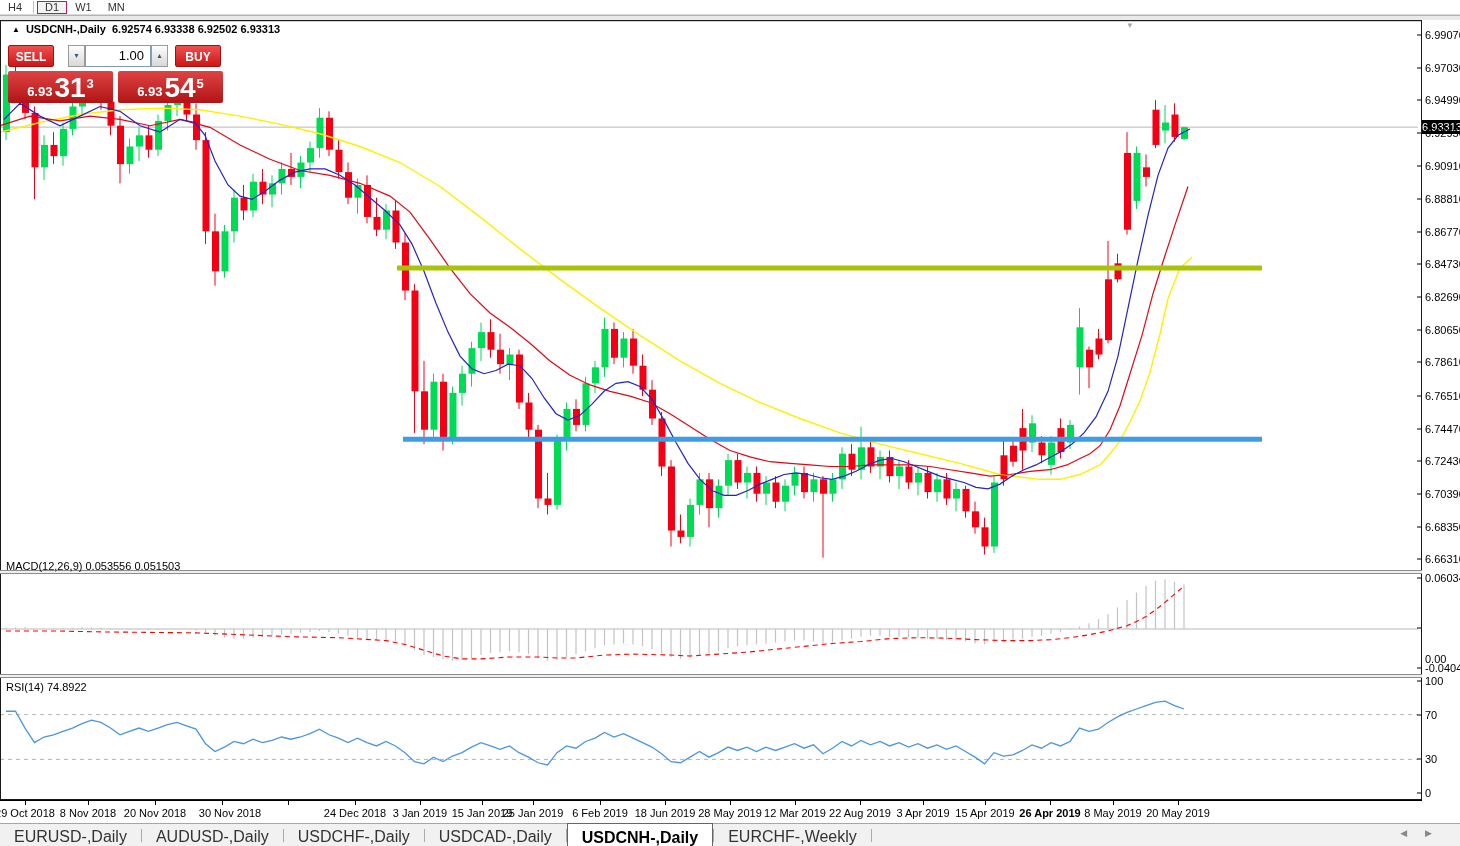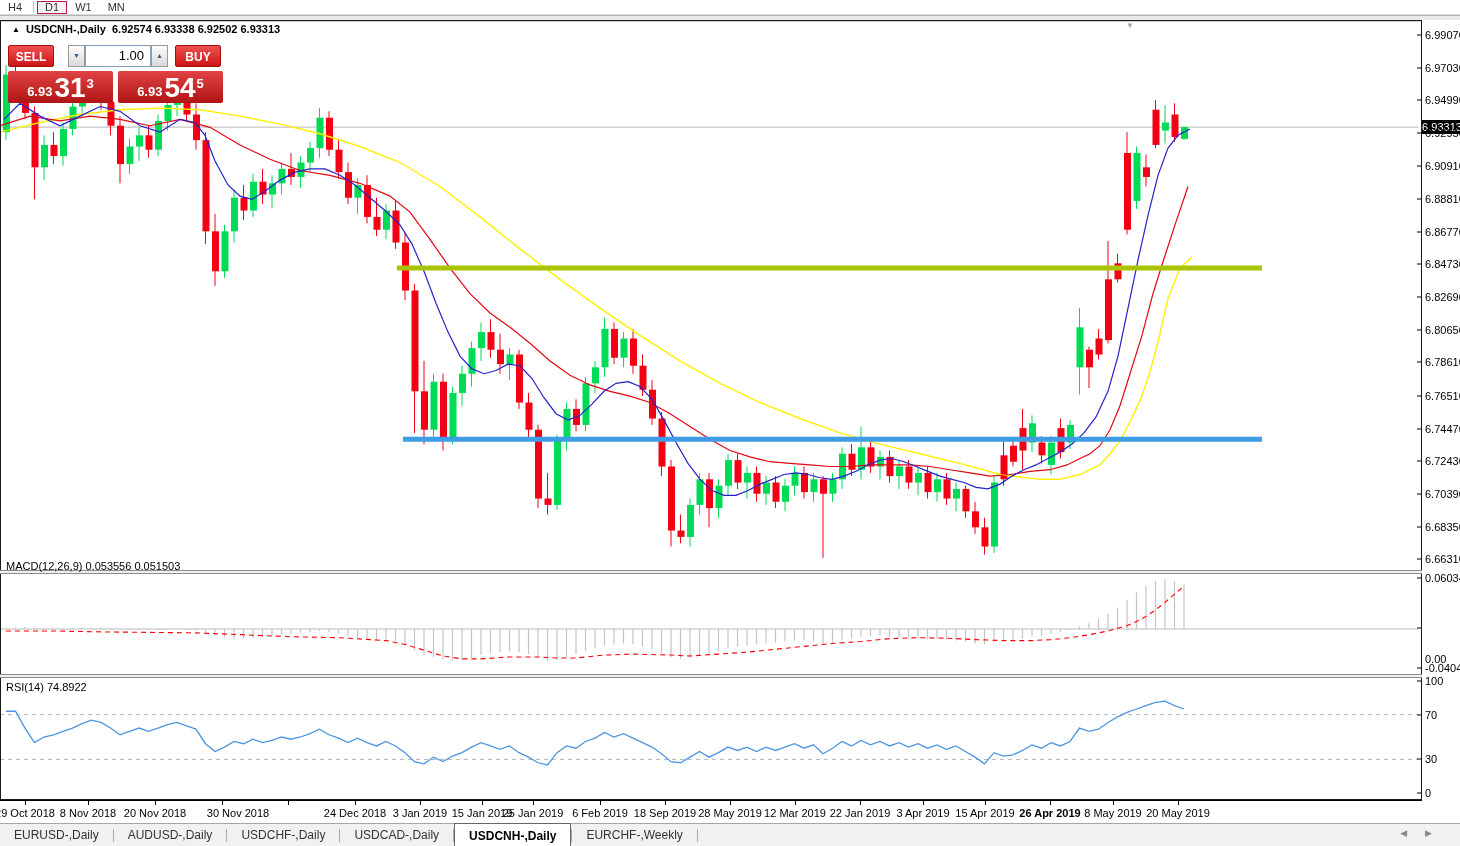--- a/index.html
+++ b/index.html
@@ -53,21 +53,21 @@
   
   #shift-marker{position:absolute;left:1126px;top:21px;font-size:8px;color:#a8a8a8;}
 
   
   #date-axis{position:absolute;left:0;top:800px;width:1422px;height:22px;background:#fff;border-top:1px solid #000;}
   .date-tick{position:absolute;top:0;width:1px;height:4px;background:#000;}
   .date-label{position:absolute;top:6px;transform:translateX(-50%);font-size:11px;color:#000;white-space:nowrap;}
 
   
   #tab-bar{position:absolute;left:0;top:823px;width:1460px;height:23px;background:#f1f1f1;
-           border-top:1px solid #a6a6a6;display:flex;align-items:stretch;font-size:12px;color:#333;}
+           border-top:1px solid #a6a6a6;display:flex;align-items:stretch;font-size:16px;color:#333;}
   .tab{padding:4px 14px 0 14px;position:relative;cursor:default;white-space:nowrap;}
   .tab-sep{width:1px;height:13px;background:#aaa;margin-top:5px;}
   .tab.active{background:#fff;font-weight:bold;color:#000;border:1px solid #666;border-bottom:none;margin-top:-1px;padding-top:5px;}
   #tab-arrows{position:absolute;right:10px;top:828px;font-size:9px;color:#888;letter-spacing:18px;}
 </style>
 </head>
 <body>
 
 <div id="app">
 
@@ -586,41 +586,41 @@
     </div>
 
   <div id="date-axis">
       <div class="date-tick" style="left: 25px;"></div>
       <div class="date-label" style="left: 25px;">29 Oct 2018</div>
       <div class="date-tick" style="left: 88px;"></div>
       <div class="date-label" style="left: 88px;">8 Nov 2018</div>
       <div class="date-tick" style="left: 155px;"></div>
       <div class="date-label" style="left: 155px;">20 Nov 2018</div>
       <div class="date-tick" style="left: 222px;"></div>
-      <div class="date-label" style="left: 238px;">30 Nov 2018</div>
+      <div class="date-label" style="left: 230px;">30 Nov 2018</div>
       <div class="date-tick" style="left: 288px;"></div>
       <div class="date-label" style="left: 288px; margin-top: 16px;">12 Dec 2018</div>
       <div class="date-tick" style="left: 355px;"></div>
       <div class="date-label" style="left: 355px;">24 Dec 2018</div>
       <div class="date-tick" style="left: 420px;"></div>
       <div class="date-label" style="left: 420px;">3 Jan 2019</div>
       <div class="date-tick" style="left: 482px;"></div>
       <div class="date-label" style="left: 482px;">15 Jan 2019</div>
       <div class="date-tick" style="left: 533px;"></div>
       <div class="date-label" style="left: 533px;">25 Jan 2019</div>
       <div class="date-tick" style="left: 600px;"></div>
       <div class="date-label" style="left: 600px;">6 Feb 2019</div>
       <div class="date-tick" style="left: 665px;"></div>
-      <div class="date-label" style="left: 665px;">18 Sep 2019</div>
+      <div class="date-label" style="left: 665px;">18 Jun 2019</div>
       <div class="date-tick" style="left: 730px;"></div>
       <div class="date-label" style="left: 730px;">28 May 2019</div>
       <div class="date-tick" style="left: 795px;"></div>
       <div class="date-label" style="left: 795px;">12 Mar 2019</div>
       <div class="date-tick" style="left: 860px;"></div>
-      <div class="date-label" style="left: 860px;">22 Jan 2019</div>
+      <div class="date-label" style="left: 860px;">22 Aug 2019</div>
       <div class="date-tick" style="left: 923px;"></div>
       <div class="date-label" style="left: 923px;">3 Apr 2019</div>
       <div class="date-tick" style="left: 985px;"></div>
       <div class="date-label" style="left: 985px;">15 Apr 2019</div>
       <div class="date-tick" style="left: 1050px;"></div>
       <div class="date-label" style="left: 1050px; font-weight: bold;">26 Apr 2019</div>
       <div class="date-tick" style="left: 1113px;"></div>
       <div class="date-label" style="left: 1113px;">8 May 2019</div>
       <div class="date-tick" style="left: 1178px;"></div>
       <div class="date-label" style="left: 1178px;">20 May 2019</div>

